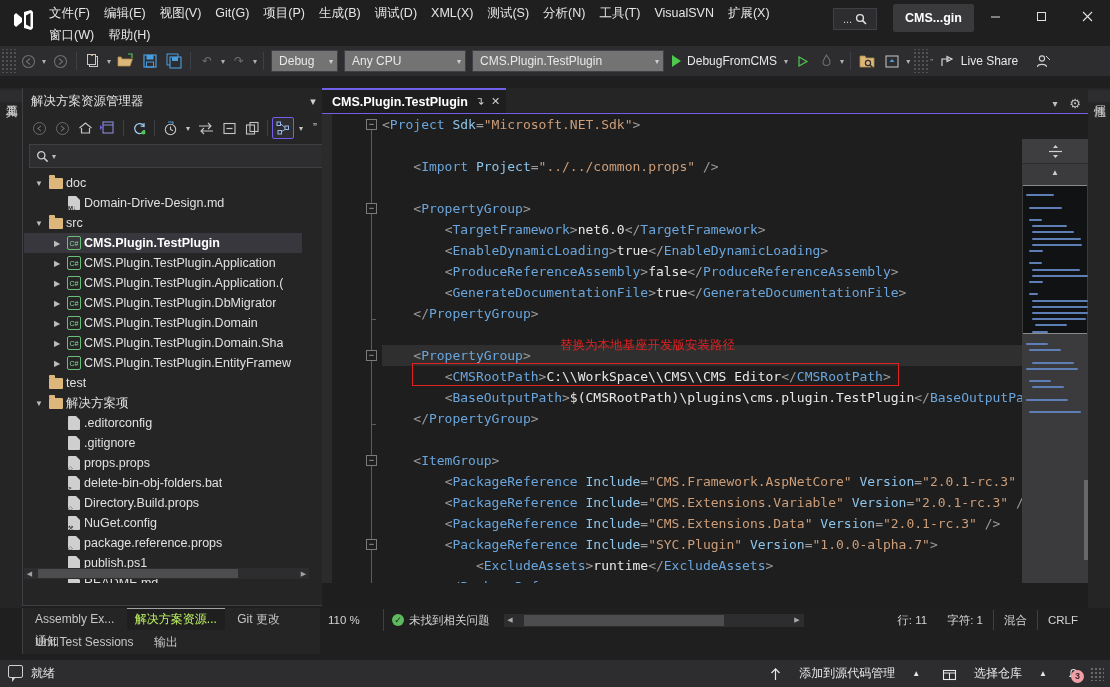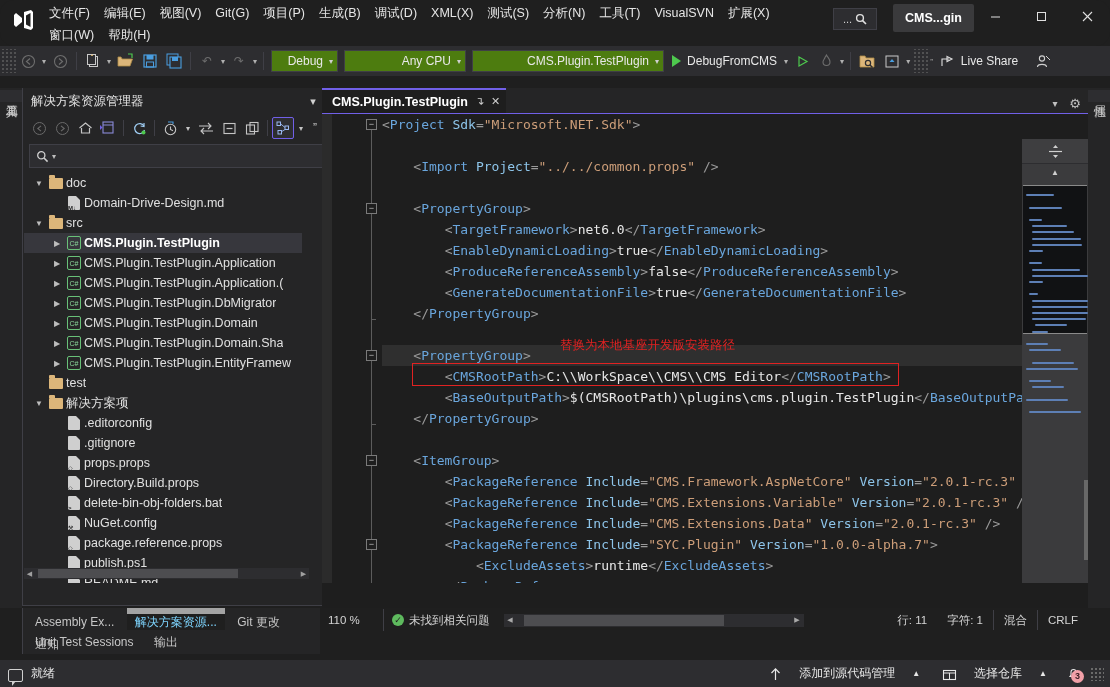--- a/index.html
+++ b/index.html
@@ -66,23 +66,23 @@
     background-size: 4px 4px; background-position: 3px 2px; opacity: .8; }
   .tb-item {
     height: 24px; min-width: 22px; padding: 0 3px; margin: 0 1px;
     display: flex; align-items: center; justify-content: center;
     color: #c9c9c9; font-size: 12px; cursor: pointer; border-radius: 2px;
   }
   .tb-item.disabled { color: #6d6d6d; cursor: default; }
   .tb-sep { width: 1px; height: 18px; background: #3f3f46; margin: 0 4px; }
   .tb-caret { font-size: 8px; color: #b0b0b0; padding: 0 2px; cursor: pointer; }
   .tb-combo {
-    height: 22px; background: #4d7c0f; border: 1px solid #3f3f46;
+    height: 22px; background: #737373; border: 1px solid #3f3f46;
     color: #e8e8e8; font-size: 12px; display: flex; align-items: center;
-    padding: 0 4px 0 7px; margin: 0 3px; cursor: pointer; justify-content: flex-end;
+    padding: 0 4px 0 7px; margin: 0 3px; cursor: pointer; justify-content: space-between;
   }
   .tb-combo .cv { overflow: hidden; white-space: nowrap; }
   .tb-combo .carr { font-size: 8px; color: #cfcfcf; margin-left: 6px; }
   .tb-run {
     display: flex; align-items: center; height: 24px; padding: 0 5px;
     color: #e8e8e8; font-size: 12px; cursor: pointer; border-radius: 2px;
   }
   .tri-green {
     width: 0; height: 0; border-left: 9px solid #4ec94e;
     border-top: 6px solid transparent; border-bottom: 6px solid transparent;
@@ -197,21 +197,21 @@
 
   
   .dock-tabs {
     position: absolute; left: 22px; top: 608px; width: 298px; height: 46px;
     background: #252526; border-left: 1px solid #3f3f46;
   }
   .dtab {
     display: inline-flex; align-items: center; height: 22px; padding: 0 8px;
     font-size: 12px; color: #c6c6c6; cursor: pointer; white-space: nowrap;
   }
-  .dtab.active { background: #1f1f1f; color: #7dd3fc; border-top: 6px solid #a3a3a3; }
+  .dtab.active { background: #1f1f1f; color: #bef264; border-top: 1px solid #a3a3a3; }
 
   
   .editor-wrap {
     position: absolute; left: 322px; top: 88px; width: 766px; height: 520px;
     background: #1e1e1e;
   }
   .tabstrip { height: 25px; background: #252526; display: flex; align-items: flex-end; }
   .etab {
     height: 25px; background: #1e1e1e; display: flex; align-items: center;
     padding: 0 6px 0 10px; gap: 7px; border-top: 2px solid #7160e8;
@@ -309,21 +309,21 @@
   .es-right { margin-left: auto; display: flex; align-items: center; }
   .es-cell { padding: 0 10px; border-left: 1px solid #3f3f46; height: 20px;
     display: flex; align-items: center; white-space: nowrap; }
 
   
   .statusbar {
     position: absolute; left: 0; bottom: 0; width: 1110px; height: 27px;
     background: #2d2d30; display: flex; align-items: center;
     font-size: 12px; color: #e8e8e8;
   }
-  .sb-left { display: flex; align-items: flex-end; gap: 8px; padding-left: 8px; }
+  .sb-left { display: flex; align-items: flex-start; gap: 8px; padding-left: 8px; }
   .sb-ready-ico {
     width: 15px; height: 13px; border: 1px solid #d0d0d0; border-radius: 2px;
     position: relative;
   }
   .sb-ready-ico:after {
     content: ''; position: absolute; bottom: -5px; left: 3px;
     border-top: 5px solid #d0d0d0; border-right: 4px solid transparent;
   }
   .sb-right { margin-left: auto; display: flex; align-items: center; padding-right: 6px; gap: 4px; }
   .sb-btn { display: flex; align-items: center; gap: 17px; padding: 0 9px; height: 23px;
@@ -734,34 +734,34 @@
           <span class="ticon">
             <span class="fileico xml">
               <span class="mk">◇</span>
             </span>
           </span>
           <span class="tlabel">props.props</span>
         </div>
         <div class="trow" style="padding-left: 26px;">
           <span class="tarrow"></span>
           <span class="ticon">
+            <span class="fileico bat">
+              <span class="mk">&gt;_</span>
+            </span>
+          </span>
+          <span class="tlabel">delete-bin-obj-folders.bat</span>
+        </div>
+        <div class="trow" style="padding-left: 26px;">
+          <span class="tarrow"></span>
+          <span class="ticon">
             <span class="fileico xml">
               <span class="mk">◇</span>
             </span>
           </span>
           <span class="tlabel">Directory.Build.props</span>
-        </div>
-        <div class="trow" style="padding-left: 26px;">
-          <span class="tarrow"></span>
-          <span class="ticon">
-            <span class="fileico bat">
-              <span class="mk">&gt;_</span>
-            </span>
-          </span>
-          <span class="tlabel">delete-bin-obj-folders.bat</span>
         </div>
         <div class="trow" style="padding-left: 26px; text-align: right;">
           <span class="tarrow"></span>
           <span class="ticon">
             <span class="fileico cfg">
               <span class="mk">⚒</span>
             </span>
           </span>
           <span class="tlabel">NuGet.config</span>
         </div>

